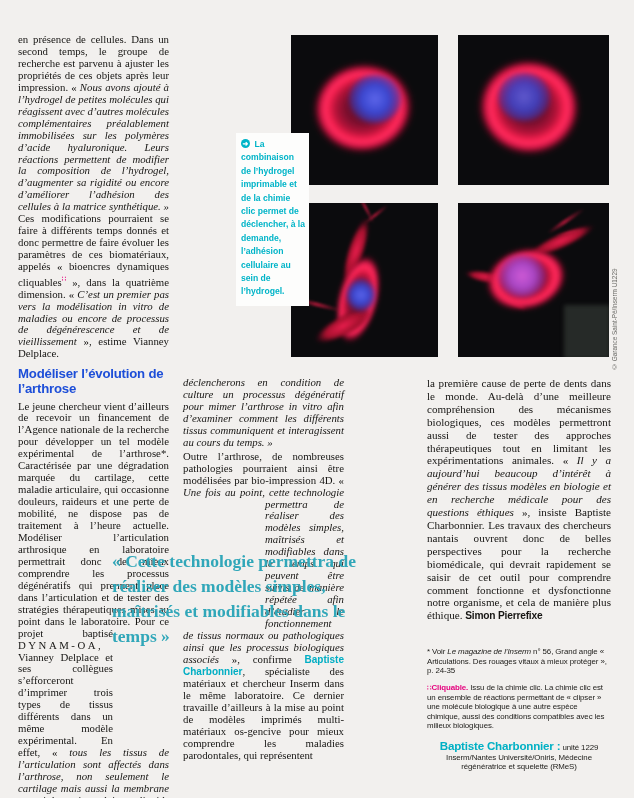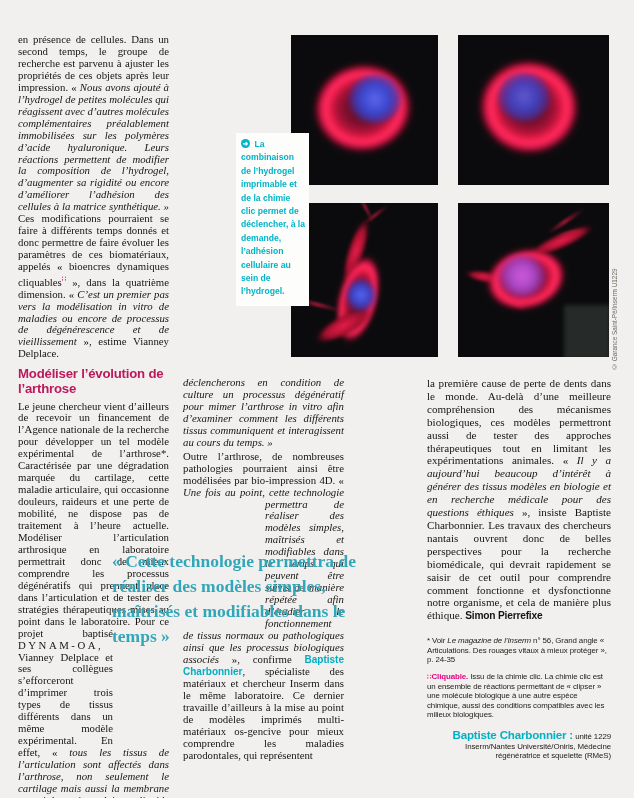--- a/index.html
+++ b/index.html
@@ -13,21 +13,21 @@
   .col{position:absolute; text-align:justify;}
   .col1{left:18px; top:34px;  width:151px;}
   .col2{left:183px; top:377px; width:161px;}
   .col3{left:427px; top:377px; width:184px;}
   p.body{margin:0 0 2px 0; font-size:10.8px; line-height:11.95px;}
   .col3 p.body{font-size:11.1px; line-height:12.9px;}
   em{font-style:italic;}
   h2.subhead{
     font-family:"Liberation Sans", sans-serif;
     font-weight:bold; font-size:13.2px; line-height:14.6px;
-    letter-spacing:-0.2px; margin:7px 0 4px 0; color:#be185d; text-align:left;
+    letter-spacing:-0.2px; margin:7px 0 4px 0; color:#1d4ed8; text-align:left;
   }
   .spaced{letter-spacing:2.5px;}
   sup.pink{color:#e5007d; font-size:7px; font-family:"Liberation Sans",sans-serif; font-weight:bold;}
   .teal-name{color:#00aec4; font-family:"Liberation Sans",sans-serif; font-weight:bold; font-size:10px;}
   .author{font-family:"Liberation Sans",sans-serif; font-weight:bold; font-size:10.2px; letter-spacing:-0.2px;margin-top:20px;}
   
   .qspace-r{float:right; width:56px; height:112px;}
   .qspace-l{float:left; width:82px; height:120px;}
   
   .pull-quote{
@@ -79,29 +79,29 @@
     background:#fdfdfc; padding:5px 4px 7px 5px; box-sizing:border-box; z-index:5;
     font-family:"Liberation Sans",sans-serif; font-weight:bold;
     color:#00b4c8; font-size:8.6px; line-height:13.4px; text-align:left;
   }
   .cap-arrow{
     display:inline-block; width:9px; height:9px; border-radius:50%;
     background:#00b4c8; color:#ffffff; font-size:7px; line-height:9px;
     text-align:center; vertical-align:1px; margin-right:2px; font-weight:bold;
   }
   
-  .notes{margin-top:13px; text-align:left;}
+  .notes{margin-top:24px; text-align:left;}
   .fnote{
     font-family:"Liberation Sans",sans-serif; font-size:7.9px; line-height:9.6px;
     color:#23221f; margin:0 0 7px 0; letter-spacing:-0.1px;
   }
   .fnote .fn-it{font-style:italic;}
   .fn-marker{color:#e5007d; font-weight:bold; font-size:7px; letter-spacing:0;}
   .fn-label{color:#e5007d; font-weight:bold;}
-  .contact{margin-top:10px; text-align:right;}
+  .contact{margin-top:10px; text-align:center;}
   .contact-name{
     font-family:"Liberation Sans",sans-serif; font-weight:bold;
     color:#00b0c4; font-size:11.6px; letter-spacing:-0.2px;
   }
   .contact-detail{
     font-family:"Liberation Sans",sans-serif; font-size:7.9px; line-height:9.6px; color:#23221f;
   }
   
   .credit{
     position:absolute; left:611px; top:258px; height:112px;

